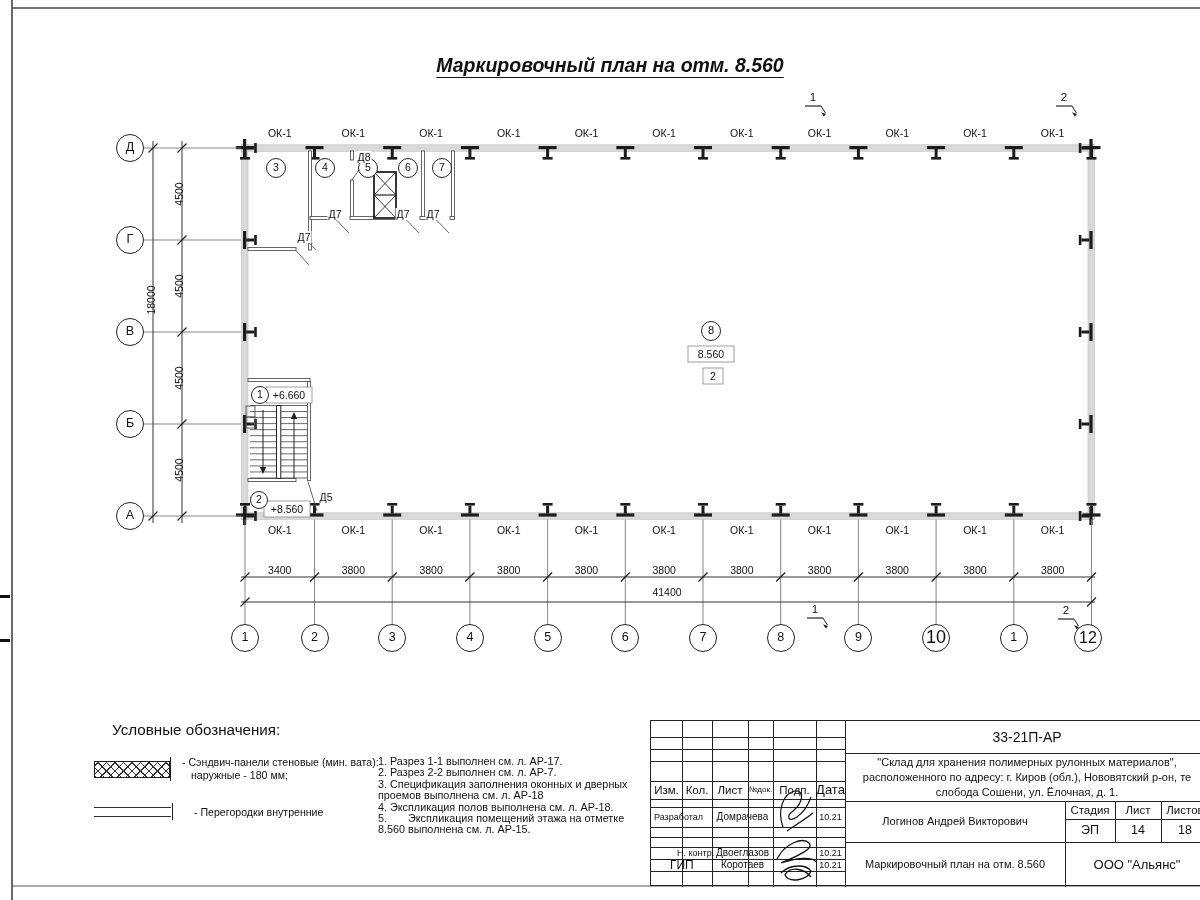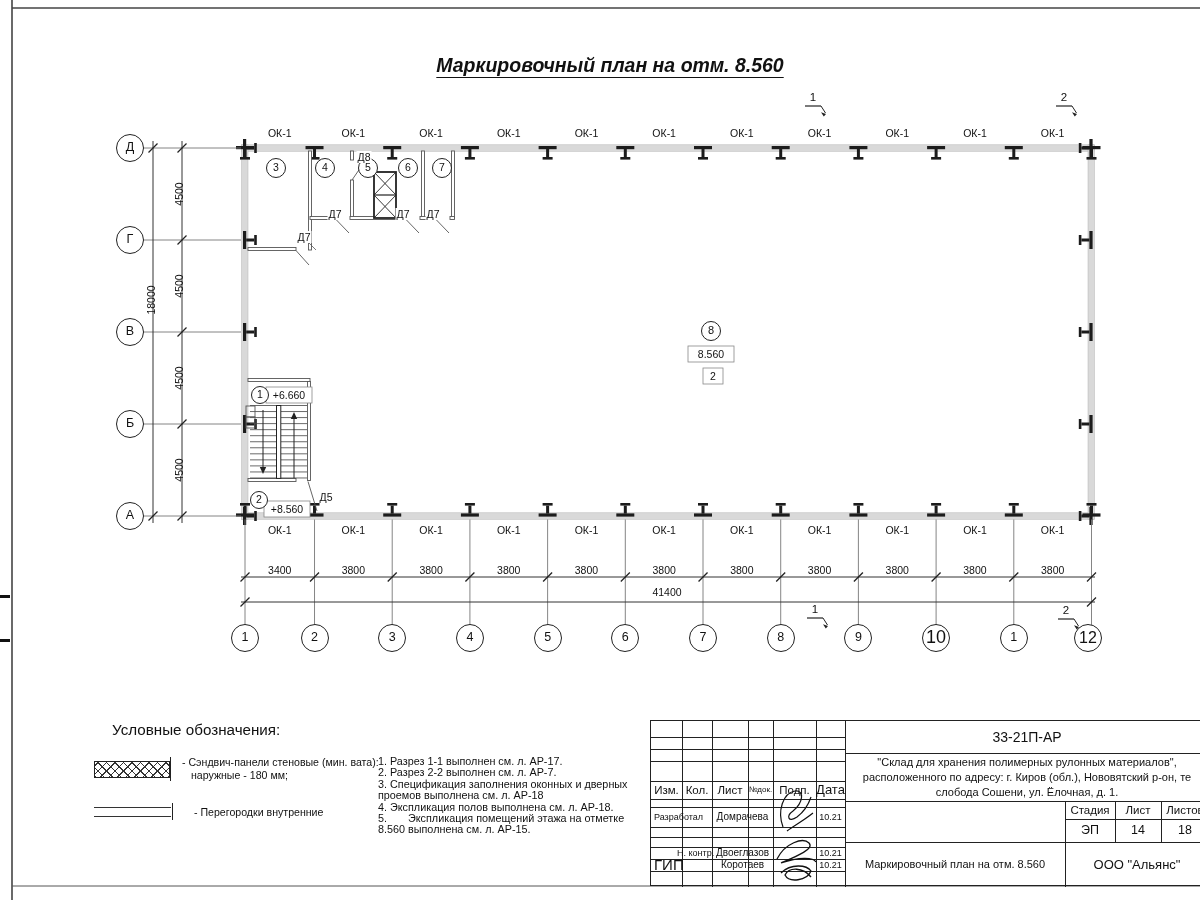--- a/index.html
+++ b/index.html
@@ -408,35 +408,36 @@
   <div class="cell" style="left:165px;top:60px;width:29px;height:18px;line-height:18px;font-size:13px;">Дата</div>
 
   <div class="cell lft" style="left:1px;top:86px;width:60px;height:20px;line-height:20px;font-size:9px;">Разработал</div>
   <div class="cell" style="left:61px;top:86px;width:61px;height:20px;line-height:20px;font-size:10px;">Домрачева</div>
   <div class="cell" style="left:165px;top:86px;width:29px;height:20px;line-height:20px;font-size:9px;">10.21</div>
 
   <div class="cell lft" style="left:1px;top:126px;width:60px;height:12px;line-height:12px;font-size:9px;margin-left:23px;">Н. контр.</div>
   <div class="cell" style="left:61px;top:126px;width:61px;height:12px;line-height:12px;font-size:10px;">Двоеглазов</div>
   <div class="cell" style="left:165px;top:126px;width:29px;height:12px;line-height:12px;font-size:9px;">10.21</div>
 
-  <div class="cell lft" style="left:1px;top:138px;width:60px;height:12px;line-height:12px;font-size:15px;">ГИП</div>
+  <div class="cell lft" style="left:17px;top:138px;width:60px;height:12px;line-height:12px;font-size:12px;">ГИП</div>
   <div class="cell" style="left:61px;top:138px;width:61px;height:12px;line-height:12px;font-size:10px;">Коротаев</div>
   <div class="cell" style="left:165px;top:138px;width:29px;height:12px;line-height:12px;font-size:9px;">10.21</div>
 
   <svg class="sig" style="left:122px;top:62px;" width="43" height="52">
     <path d="M10,44 C4,28 10,10 22,8 C32,7 30,20 20,28 C13,33 15,40 24,34 C32,28 36,20 38,14 M14,48 C22,42 30,38 40,30" stroke="#111" stroke-width="1.2" fill="none"></path>
   </svg>
   <svg class="sig" style="left:122px;top:112px;" width="46" height="52">
     <path d="M4,26 C12,10 30,4 36,10 C42,16 22,24 8,30 C26,24 40,24 43,29 M8,40 C18,30 34,32 38,38 C34,48 16,50 12,42 C16,34 30,34 38,44" stroke="#111" stroke-width="1.3" fill="none"></path>
   </svg>
 
   <div class="cell" style="left:194px;top:0;width:364px;height:32px;line-height:32px;font-size:14px;">33-21П-АР</div>
   <div class="cell" style="left:194px;top:33px;width:364px;height:16px;line-height:16px;font-size:11px;">"Склад для хранения полимерных рулонных материалов",</div>
   <div class="cell" style="left:194px;top:48px;width:364px;height:16px;line-height:16px;font-size:11px;">расположенного по адресу: г. Киров (обл.), Нововятский р-он, те</div>
   <div class="cell" style="left:194px;top:63px;width:364px;height:16px;line-height:16px;font-size:11px;">слобода Сошени, ул. Ёлочная, д. 1.</div>
+  <div class="cell" style="left:194px;top:80px;width:220px;height:41px;line-height:41px;font-size:11px;">Логинов Андрей Викторович</div>
   <div class="cell" style="left:414px;top:80px;width:50px;height:18px;line-height:18px;font-size:11.5px;">Стадия</div>
   <div class="cell" style="left:464px;top:80px;width:46px;height:18px;line-height:18px;font-size:11.5px;">Лист</div>
   <div class="cell" style="left:510px;top:80px;width:48px;height:18px;line-height:18px;font-size:11.5px;">Листов</div>
   <div class="cell" style="left:414px;top:98px;width:50px;height:23px;line-height:23px;font-size:12.5px;">ЭП</div>
   <div class="cell" style="left:464px;top:98px;width:46px;height:23px;line-height:23px;font-size:12.5px;">14</div>
   <div class="cell" style="left:510px;top:98px;width:48px;height:23px;line-height:23px;font-size:12.5px;">18</div>
   <div class="cell" style="left:194px;top:121px;width:220px;height:45px;line-height:45px;font-size:11px;">Маркировочный план на отм. 8.560</div>
   <div class="cell" style="left:414px;top:121px;width:144px;height:45px;line-height:45px;font-size:13px;">ООО "Альянс"</div>
 </div>
 

